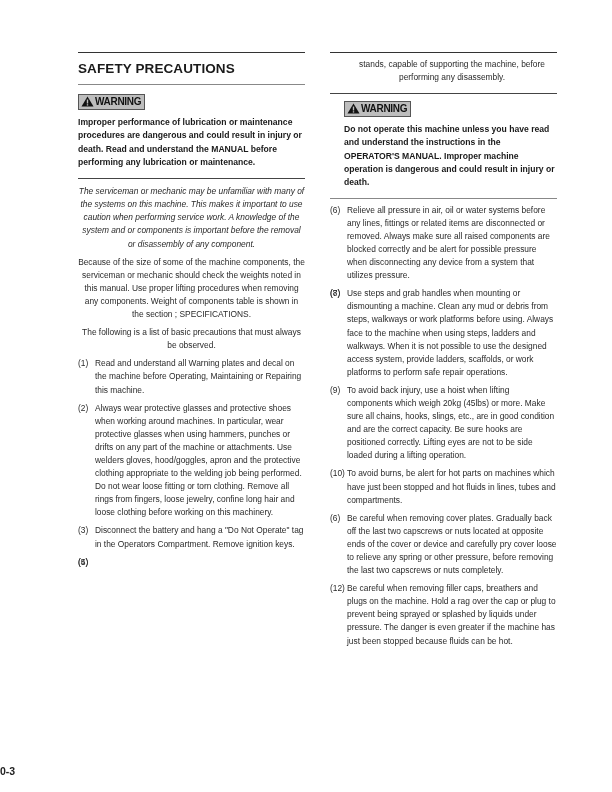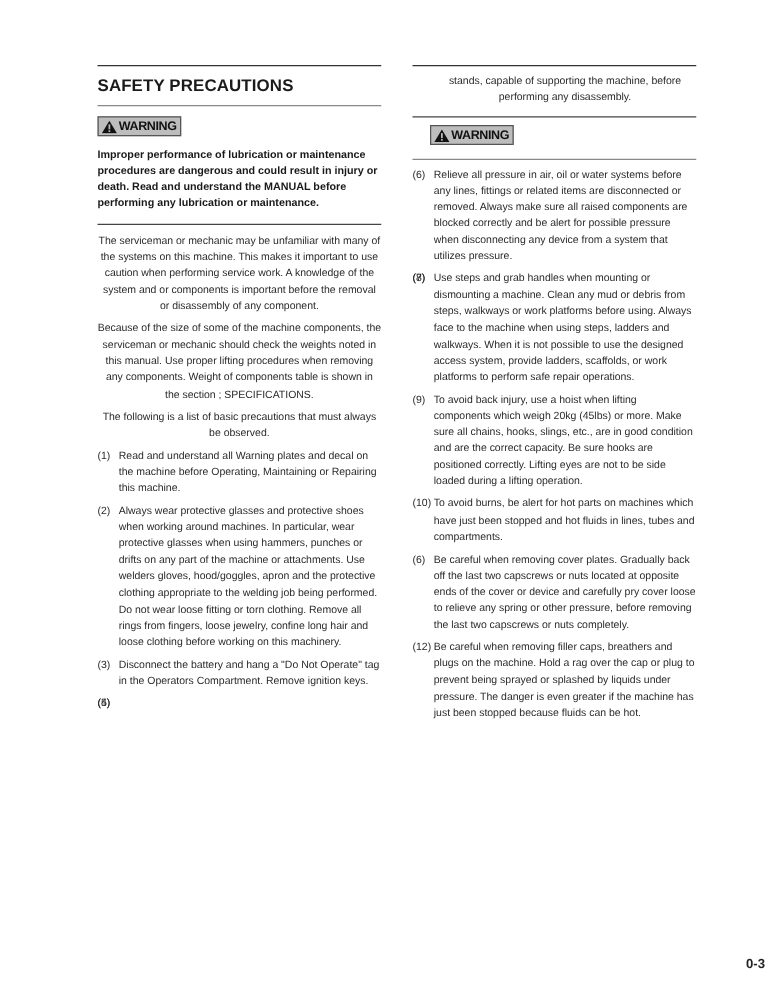--- a/index.html
+++ b/index.html
@@ -14,21 +14,21 @@
   .rule-gray { border-top:1.5px solid #888; height:0; }
   .rule-dark { border-top:1.2px solid #444; height:0; }
   .warn { display:inline-flex; align-items:center; background:#bdbdbd; border:1px solid #555;
           padding:1px 3px 1px 2px; height:12px; font-weight:bold; font-size:10px; letter-spacing:-0.3px; color:#111; }
   .warn svg { width:13px; height:11px; margin-right:1px; }
   .bold-para { font-weight:bold; font-size:8.6px; line-height:13.3px; color:#1a1a1a; margin:0; }
   .para { font-size:8.4px; line-height:13.1px; color:#2a2a2a; margin:0;text-align:center; }
   .list { margin:0; padding:0; list-style:none; }
   .list li { position:relative; font-size:8.4px; line-height:13.1px; color:#2a2a2a; padding-left:17px; margin:0 0 5px 0; }
   .list li .num { position:absolute; left:0; top:0; }
-  .footer { position:absolute; left:0; width:612px; top:765px; text-align:right;
+  .footer { position:absolute; left:0; width:612px; top:765px; text-align:left;
             font-weight:bold; font-size:10.5px; color:#222; }
 </style>
 </head>
 <body>
 
 <div class="page">
 
   <div class="col left">
     <div class="rule-top"></div>
     <h1 class="title">SAFETY PRECAUTIONS</h1>
@@ -44,21 +44,21 @@
         <span>WARNING</span>
       </span>
     </div>
 
     <div style="margin-top:5px;">
       <p class="bold-para">Improper performance of lubrication or maintenance procedures are dangerous and could result in injury or death.  Read and understand the MANUAL before performing any  lubrication or maintenance.</p>
     </div>
 
     <div class="rule-dark" style="margin-top:9px;"></div>
 
-    <p class="para" style="margin-top:6px;">The serviceman or mechanic may be unfamiliar with many of the systems on this machine.  This makes it important to use caution when performing service work. A knowledge of the system and or components is important before the removal or disassembly of any component.</p>
+    <p class="para" style="margin-top:6px;font-style:italic;">The serviceman or mechanic may be unfamiliar with many of the systems on this machine.  This makes it important to use caution when performing service work. A knowledge of the system and or components is important before the removal or disassembly of any component.</p>
     <p class="para" style="margin-top:5px;">Because of the size of some of the machine components, the serviceman or mechanic should check the weights noted in this manual. Use proper lifting procedures when removing any components. Weight of components table is shown in the section ; SPECIFICATIONS.</p>
     <p class="para" style="margin-top:5px;">The following is a list of basic precautions that must always be observed.</p>
 
     <ul class="list" style="margin-top:5px;">
       <li><span class="num">(1)</span><span>Read and understand all Warning plates and decal on the machine before Operating, Maintaining or Repairing this machine.</span></li>
       <li><span class="num">(2)</span><span>Always wear protective glasses and protective shoes when working around machines.  In particular, wear protective glasses when using hammers, punches or drifts on any part of the machine or attachments. Use welders gloves, hood/goggles, apron and the protective clothing appropriate to the welding job being performed.  Do not wear loose fitting or torn clothing. Remove all rings from fingers, loose jewelry, confine long hair and loose clothing before working on this machinery.</span></li>
       <li><span class="num">(3)</span><span>Disconnect the battery and hang a "Do Not Operate" tag in the Operators Compartment. Remove ignition keys.</span></li>
       <li><span class="num">(4)</span></li>
       <li><span class="num">(5)</span></li>
     </ul>
@@ -74,20 +74,21 @@
       <span class="warn">
         <svg viewBox="0 0 26 22">
           <polygon points="13,1 25,21 1,21" fill="#111"></polygon>
           <rect x="11.6" y="7" width="2.8" height="8" fill="#bdbdbd"></rect>
           <rect x="11.6" y="16.5" width="2.8" height="2.6" fill="#bdbdbd"></rect>
         </svg>
         <span>WARNING</span>
       </span>
     </div>
 
+    <p class="bold-para" style="margin-top:5px; padding-left:14px;">Do not operate this machine unless you have read and understand the instructions in the OPERATOR'S MANUAL. Improper machine operation is dangerous and could result in injury or death.</p>
 
     <div class="rule-gray" style="margin-top:8px;"></div>
 
     <ul class="list" style="margin-top:5px;">
       <li><span class="num">(6)</span><span>Relieve all pressure in air, oil or water systems before any lines, fittings or related items are disconnected or removed.  Always make sure all raised components are blocked correctly and be alert for possible pressure when disconnecting any device from a system that utilizes pressure.</span></li>
       <li><span class="num">(7)</span></li>
       <li><span class="num">(8)</span><span>Use steps and grab handles when mounting or dismounting a machine.  Clean any mud or debris from steps, walkways or work platforms before using. Always face to the machine when using steps, ladders and walkways.  When it is not possible to use the designed access system, provide ladders, scaffolds, or work platforms to perform safe repair operations.</span></li>
       <li><span class="num">(9)</span><span>To avoid back injury, use a hoist when lifting components which weigh 20kg (45lbs) or more. Make sure all chains, hooks, slings, etc., are in good condition and are the correct capacity.  Be sure hooks are positioned correctly.  Lifting eyes are not to be side loaded during a lifting operation.</span></li>
       <li><span class="num">(10)</span><span>To avoid burns, be alert for hot parts on machines which have just been stopped and hot fluids in lines, tubes and compartments.</span></li>
       <li><span class="num">(6)</span><span>Be careful when removing cover plates. Gradually back off the last two capscrews or nuts located at opposite ends of the cover or device and carefully pry cover loose to relieve any spring or other pressure, before removing the last two capscrews or nuts completely.</span></li>

